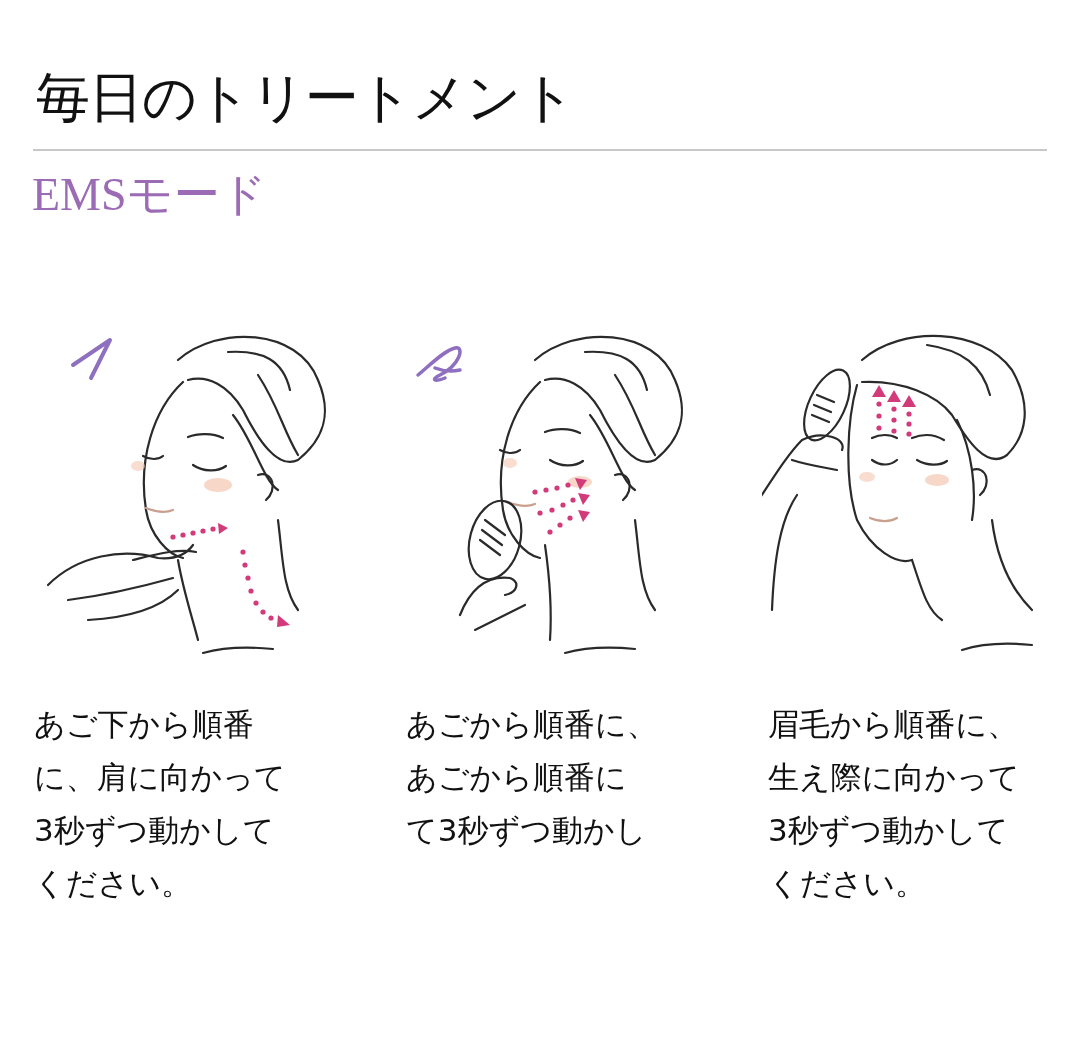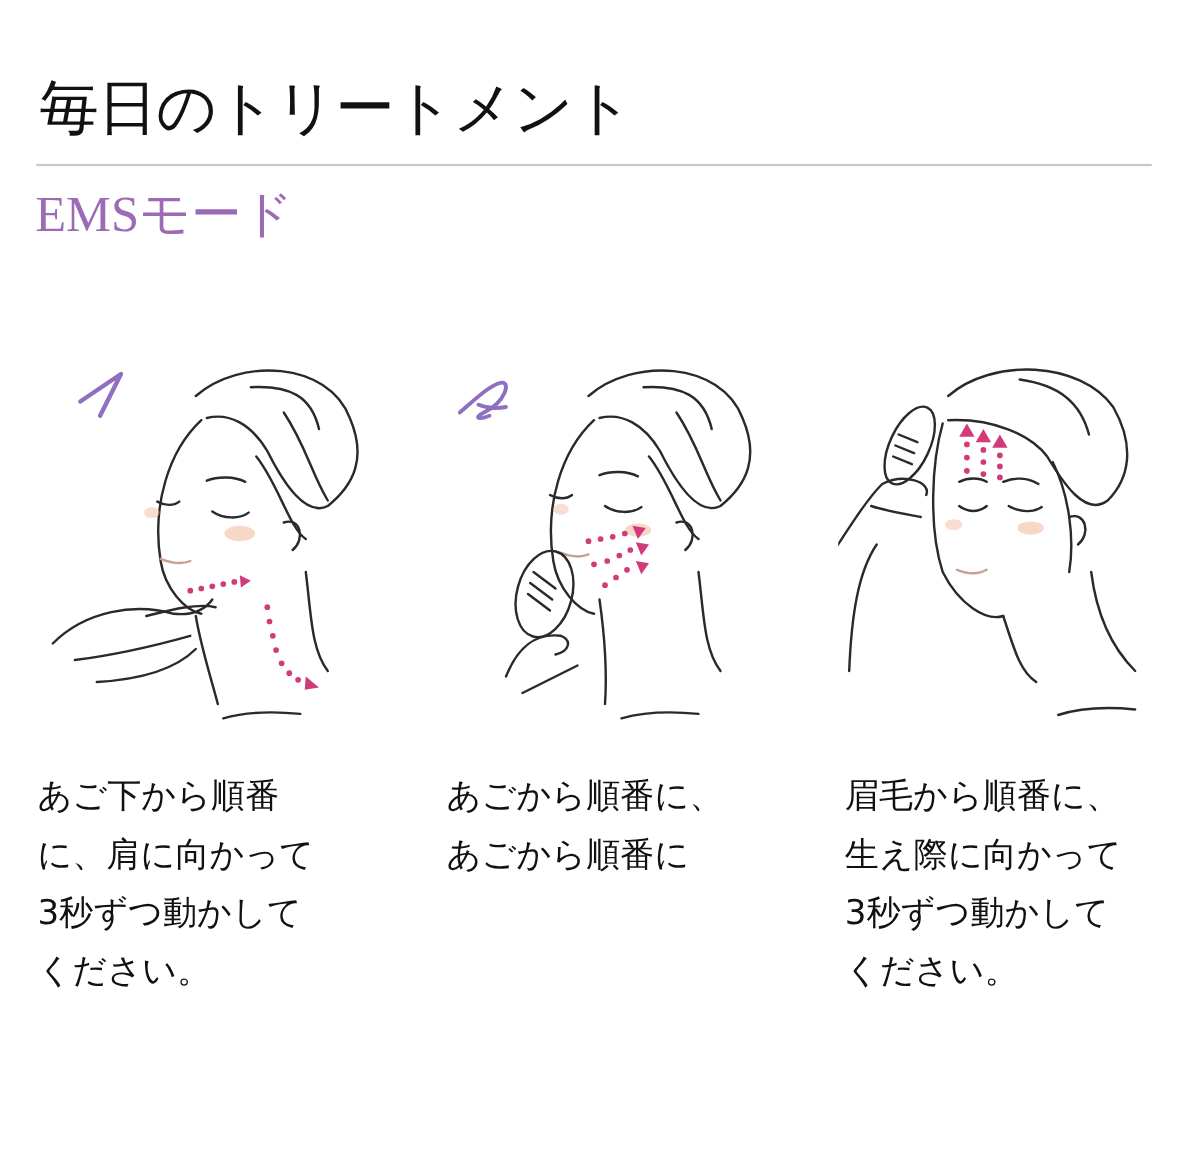--- a/index.html
+++ b/index.html
@@ -141,20 +141,21 @@
           <circle cx="160" cy="205" r="2.6"></circle>
           <circle cx="170" cy="198" r="2.6"></circle>
         <path d="M178 190 L190 192 L183 202 Z"></path>
       </g>
       <path d="M165 333 C190 326 215 327 235 329"></path>
     </svg>
   </div>
   <div class="text">
     <span>あごから順番に、</span>
     <span>あごから順番に</span>
+    <span>て3秒ずつ動かし</span>
   </div>
 </div>
 
 <div class="step" id="step3">
   <div class="illus">
     <svg viewBox="0 0 360 345" fill="none" stroke="#2a2a2a" stroke-width="2.2" stroke-linecap="round" stroke-linejoin="round">
       <g>
         <path d="M-55 25 C-40 18 -25 20 -28 30 C-30 38 -40 40 -38 42 C-25 45 -25 55 -40 60 C-50 63 -58 58 -55 55" stroke="#8e6fc0" stroke-width="3.5"></path>
       </g>
       <path d="M100 40 C140 5 220 8 250 50 C270 85 265 115 245 135 C225 150 205 120 190 95 C175 75 140 60 100 62"></path>

